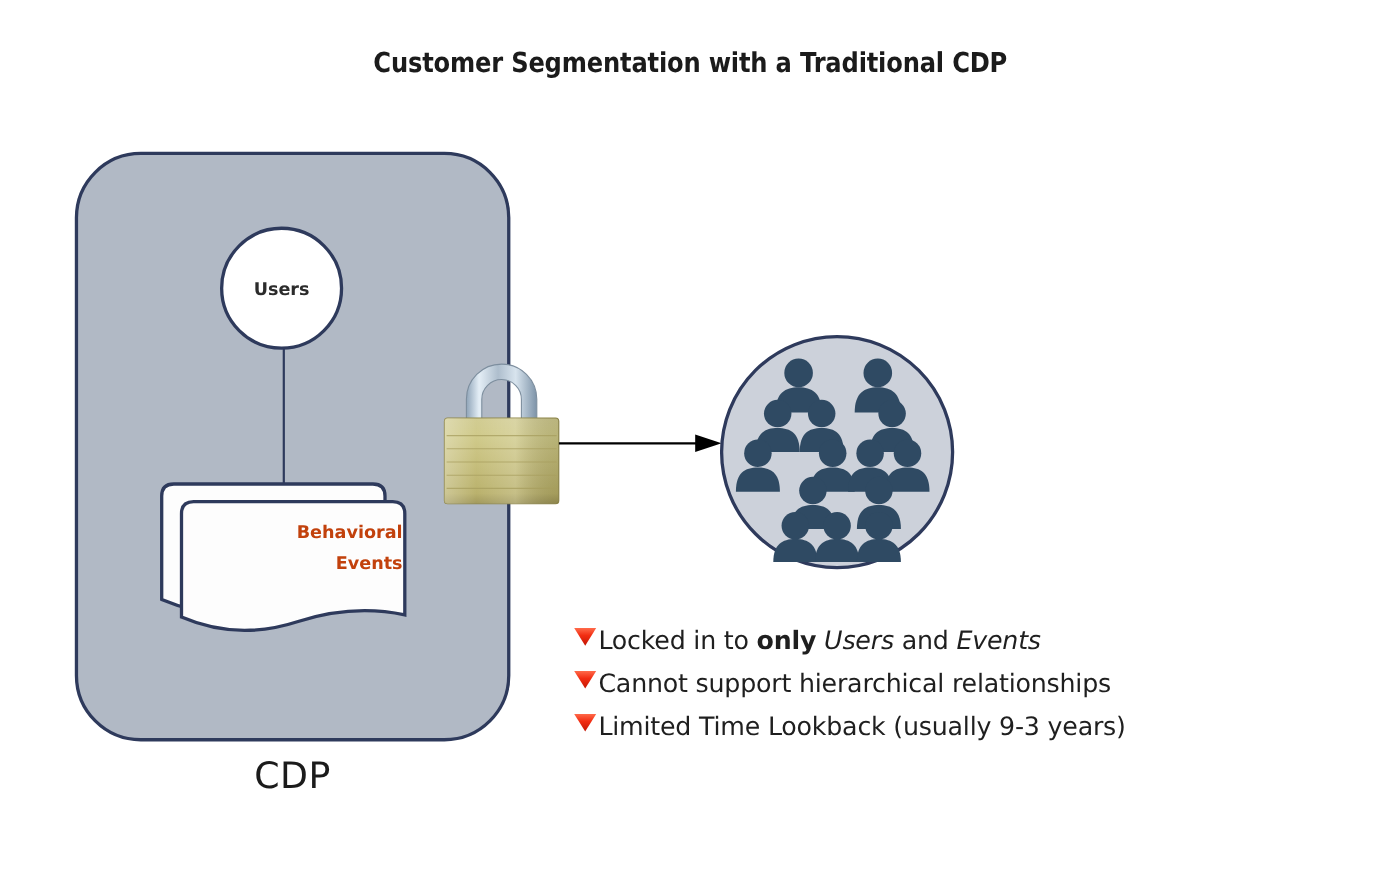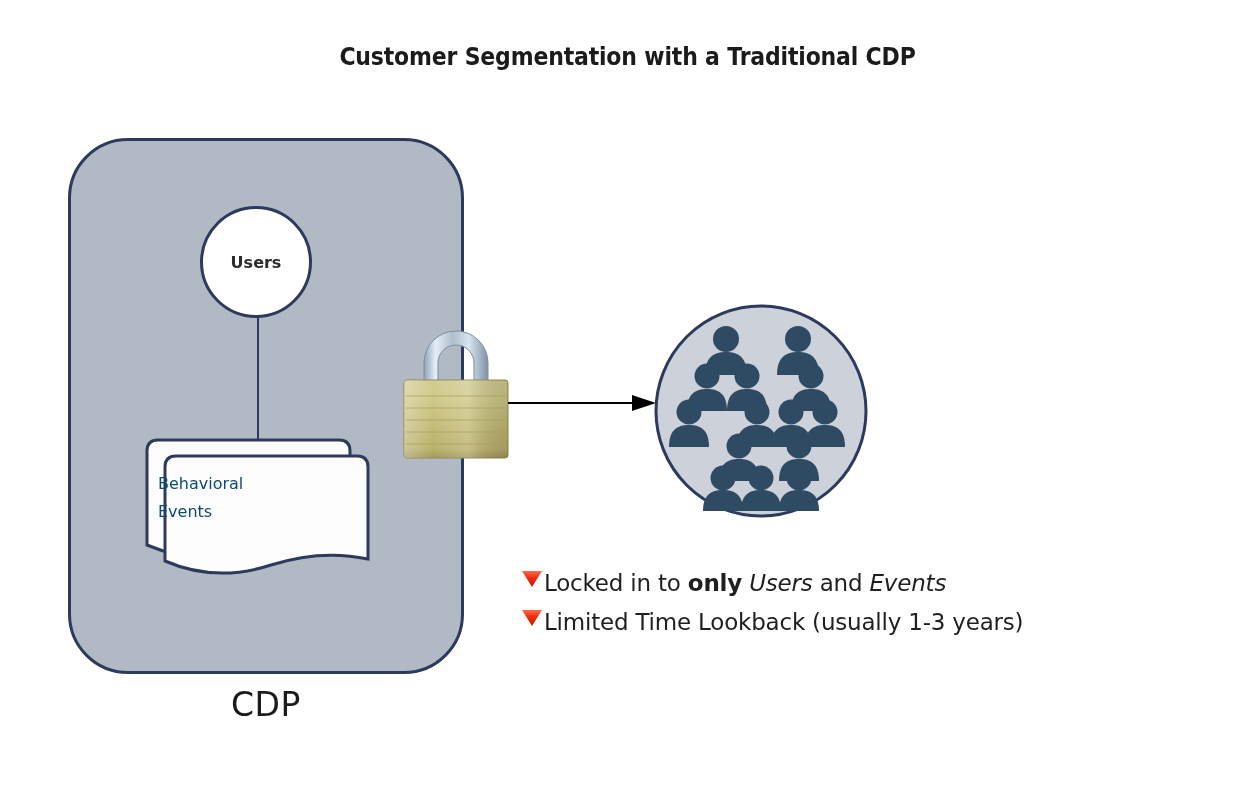--- a/index.html
+++ b/index.html
@@ -83,25 +83,25 @@
     top: 437px;
     width: 230px;
     height: 145px;
   }
   #events-node svg { display: block; }
   #events-label {
     position: absolute;
     left: 158px;
     top: 470px;
     width: 208px;
-    text-align: left;
+    text-align: right;
     font-size: 16px;
-    font-weight: normal;
+    font-weight: bold;
     line-height: 1.75;
-    color: #0c4a6e;
+    color: #c2410c;
     font-family: "DejaVu Sans", sans-serif;
   }
 
   
   #cdp-caption {
     position: absolute;
     left: 68px;
     top: 685px;
     width: 396px;
     text-align: center;
@@ -328,22 +328,30 @@
             <stop offset="100%" stop-color="#c21604"></stop>
           </linearGradient>
         </defs>
         <polygon points="2,4 22,4 12,20" fill="url(#triGrad)"></polygon>
       </svg>
     </span>
     <span class="bullet-text"><span>Locked in to </span><b>only</b><span> </span><i>Users</i><span> and </span><i>Events</i></span>
   </div>
 
 
-
   <div class="limitation-row">
     <span class="bullet-marker">
       <svg width="24" height="22" viewBox="0 0 24 22">
         <polygon points="2,4 22,4 12,20" fill="url(#triGrad)"></polygon>
       </svg>
     </span>
-    <span class="bullet-text">Limited Time Lookback (usually 1-3 years)</span>
+    <span class="bullet-text">Cannot support hierarchical relationships</span>
   </div>
+
+  <div class="limitation-row">
+    <span class="bullet-marker">
+      <svg width="24" height="22" viewBox="0 0 24 22">
+        <polygon points="2,4 22,4 12,20" fill="url(#triGrad)"></polygon>
+      </svg>
+    </span>
+    <span class="bullet-text">Limited Time Lookback (usually 9-3 years)</span>
+  </div>
 </div>
 
 </body></html>

